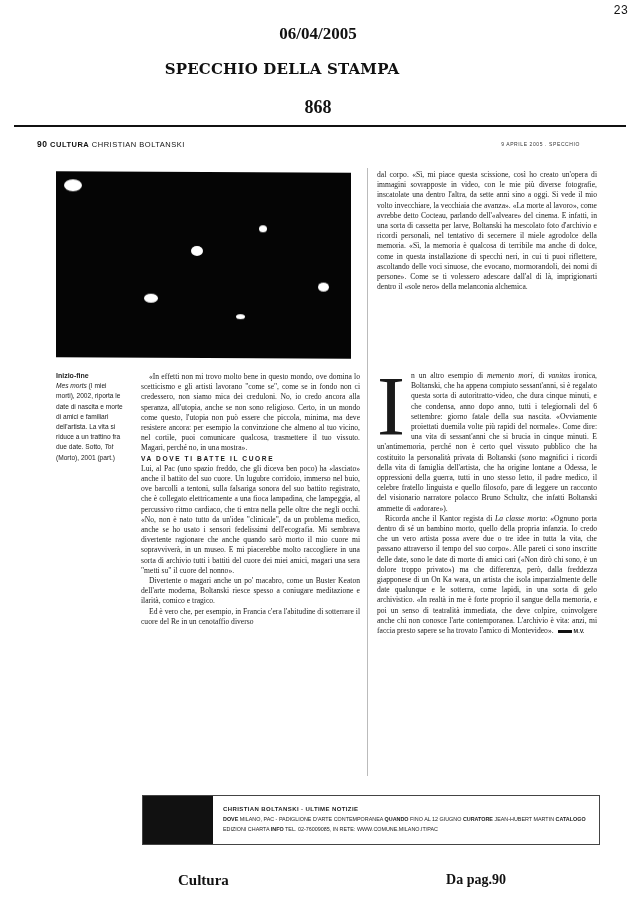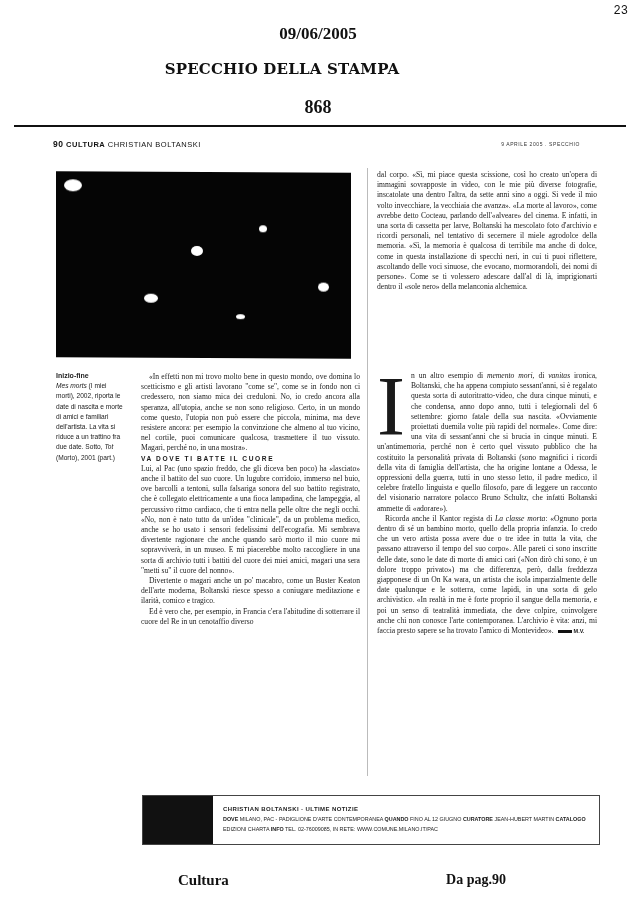--- a/index.html
+++ b/index.html
@@ -3,21 +3,21 @@
   <meta charset="utf-8">
   <style>
     html, body { margin: 0; padding: 0; background: #ffffff; }
     body { width: 636px; height: 900px; position: relative; overflow: hidden; color: #111; font-family: "Liberation Serif", serif; }
     .abs { position: absolute; }
     .pageno { right: 8px; top: 4px; font-size: 12px; font-family: Liberation Mono, monospace; }
     .date { left: 0; width: 636px; top: 24px; text-align: center; font-weight: bold; font-size: 17px; }
     .pub { left: 0; width: 564px; top: 60px; text-align: center; font-weight: bold; font-size: 15px; letter-spacing: 0.2px; font-family: "DejaVu Serif", serif; }
     .num { left: 0; width: 636px; top: 97px; text-align: center; font-weight: bold; font-size: 18px; }
     .rule { left: 14px; width: 612px; top: 125px; height: 2px; background: #111; }
-    .runhead { left: 37px; top: 139px; font-family: "Liberation Sans", sans-serif; font-size: 7.5px; letter-spacing: 0.5px; margin-left: 16px; }
+    .runhead { left: 37px; top: 139px; font-family: "Liberation Sans", sans-serif; font-size: 7.5px; letter-spacing: 0.5px; }
     .runhead b { font-weight: 900; }
     .runhead .pn { font-size: 8.5px; font-weight: bold; }
     .rundate { right: 56px; top: 141px; font-family: "Liberation Sans", sans-serif; font-size: 5px; letter-spacing: 0.6px; color: #333; }
     .photo { left: 56px; top: 172px; width: 295px; height: 186px; background: #050505; transform: skewY(0.3deg); }
     .spot { position: absolute; background: #fff; border-radius: 50%; filter: blur(0.6px); }
     .caption { left: 56px; top: 371px; width: 68px; font-family: "Liberation Sans", sans-serif; font-size: 6.6px; line-height: 10.2px; color: #222; }
     .caption .ttl { font-weight: bold; font-size: 7px; }
     .col { font-family: "Liberation Serif", serif; font-size: 7.6px; line-height: 10.2px; text-align: justify; color: #1a1a1a; }
     .col p { margin: 0; text-indent: 8px; }
     .col p.noind { text-indent: 0; }
@@ -35,21 +35,21 @@
     .infobox .head { font-weight: bold; font-size: 6px; letter-spacing: 0.4px; }
     .infobox b { font-weight: 900; }
     .foot-sec { left: 178px; top: 872px; font-weight: bold; font-size: 15px; }
     .foot-pg { right: 130px; top: 872px; font-weight: bold; font-size: 14px; }
     i { font-style: italic; }
   </style>
 </head>
 <body>
 
 <div class="abs pageno">23</div>
-<div class="abs date">09/06/2005</div>
+<div class="abs date">06/04/2005</div>
 <div class="abs pub">SPECCHIO DELLA STAMPA</div>
 <div class="abs num">868</div>
 <div class="abs rule"></div>
 
 <div class="abs runhead">
   <span class="pn">90</span>
   <b>CULTURA</b>
   <span>CHRISTIAN BOLTANSKI</span>
 </div>
 <div class="abs rundate">9 APRILE 2005 . SPECCHIO</div>

